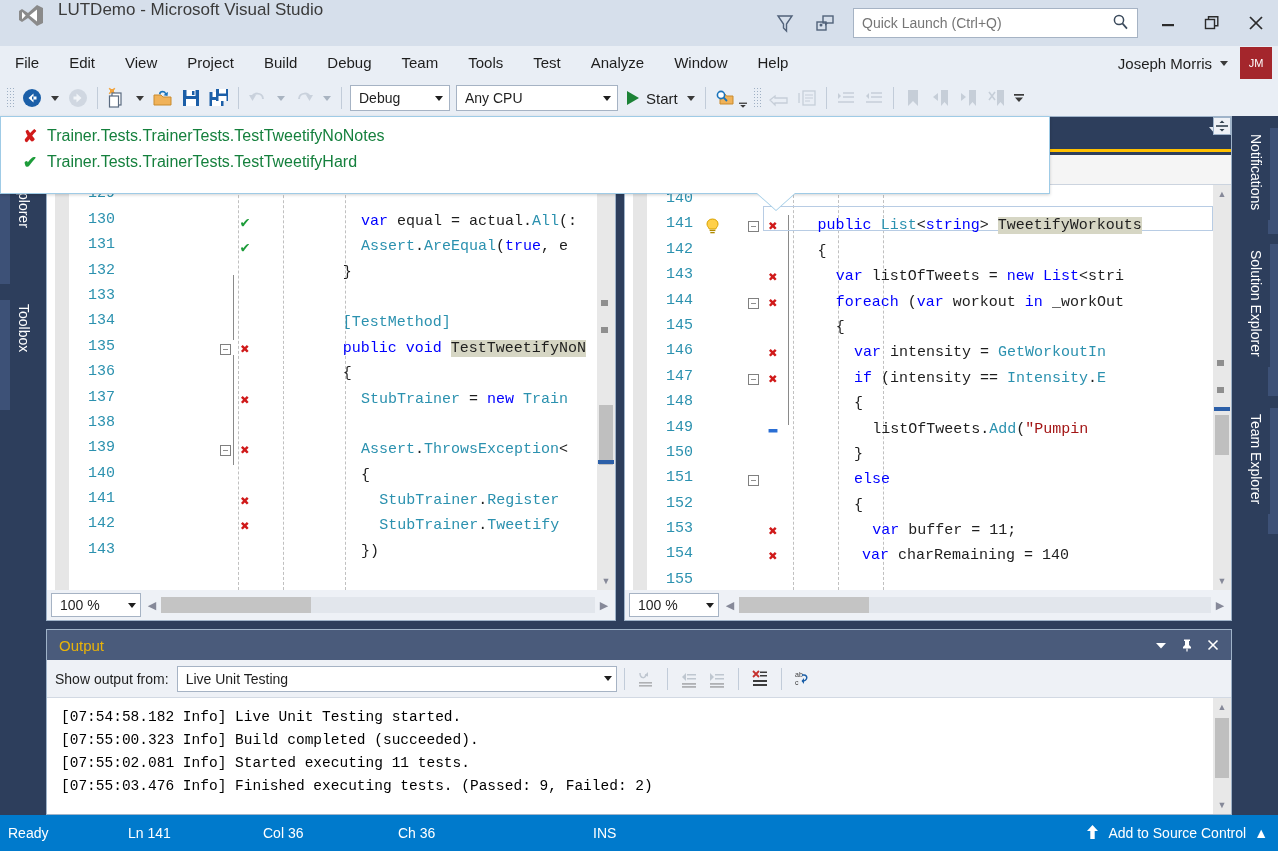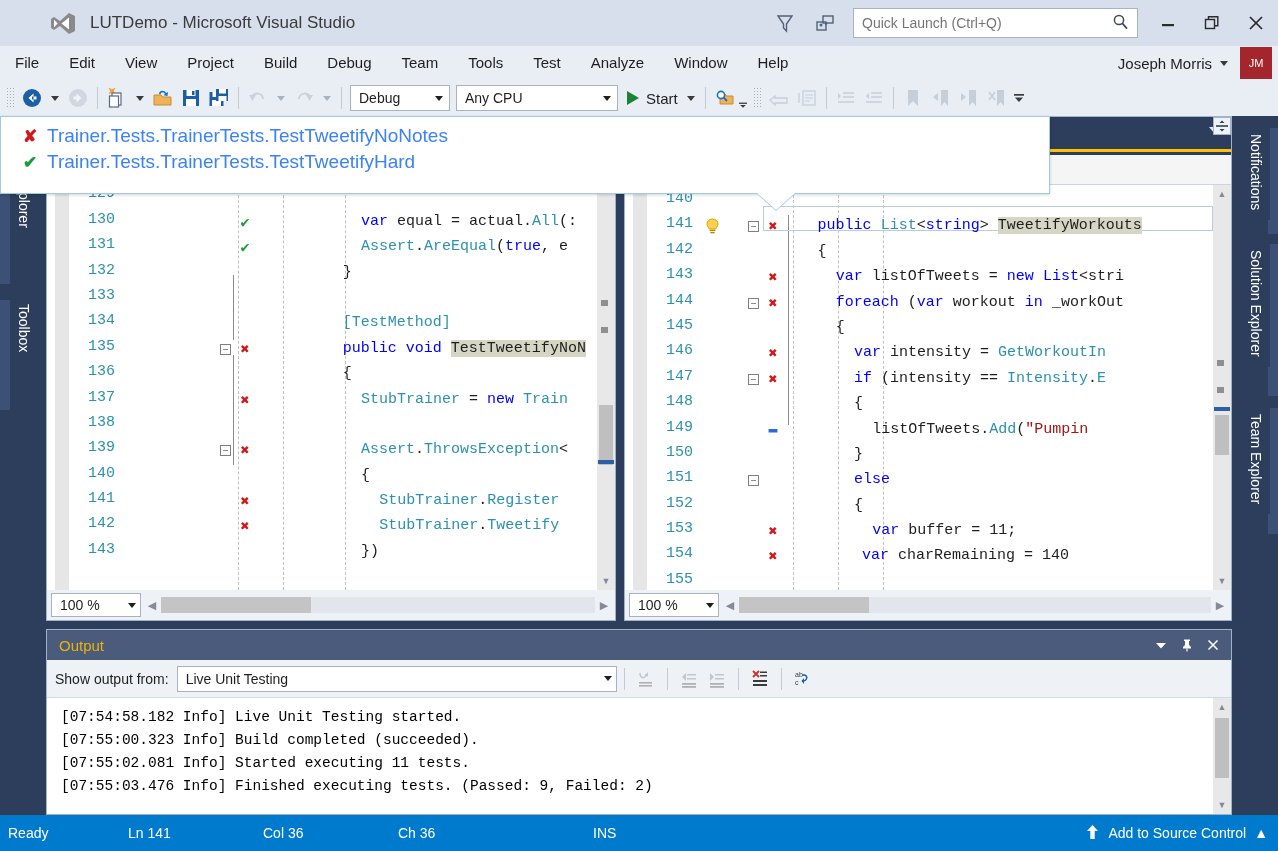--- a/index.html
+++ b/index.html
@@ -10,21 +10,21 @@
     background:#eef1f6;
     color:#1e1e1e;
     -webkit-font-smoothing: antialiased;
   }
   .app { position:relative; width:1278px; height:851px; background:#e9eef5; }
 
   
   .titlebar {
     position:absolute; left:0; top:0; width:1278px; height:46px;
     background:#d6dfeb;
-    display:flex; align-items:center;padding-left:32px;
+    display:flex; 
   }
   .vs-logo { margin-left:16px; width:30px; height:30px; display:flex; align-items:center; justify-content:center; }
   .title-text { margin-left:12px; font-size:17px; color:#3b3b3b; }
   .title-right { margin-left:auto; display:flex; align-items:center; height:46px; }
   .tb-icon { width:40px; height:38px; display:flex; align-items:center; justify-content:center; color:#4a5a6a; }
   .quicklaunch {
     width:285px; height:30px; background:#ffffff; border:1px solid #a6b3c4;
     display:flex; align-items:center; padding:0 8px; margin:0 8px;
   }
   .quicklaunch input {
@@ -176,21 +176,21 @@
   .st-right { margin-left:auto; display:flex; align-items:center; padding-right:10px; }
 
   
   .tooltip {
     position:absolute; left:0; top:116px; width:1050px; height:78px;
     background:#ffffff; border:1px solid #9fcbe6; z-index:50;
     box-shadow:0 1px 3px rgba(0,0,0,.18);
   }
   .tt-row { display:flex; align-items:center; height:30px; padding-left:22px; }
   .tt-icn { width:24px; font-size:17px; font-weight:bold; }
-  .tt-txt { font-size:19px; color:#3b82f6; }
+  .tt-txt { font-size:16px; color:#15803d; }
   .tt-pointer {
     position:absolute; left:757px; top:193px; width:0; height:0;
     border-left:19px solid transparent; border-right:19px solid transparent;
     border-top:17px solid #ffffff; z-index:51;
     filter: drop-shadow(0 1px 0 #9fcbe6);
   }
 </style>
 </head>
 <body>
 

